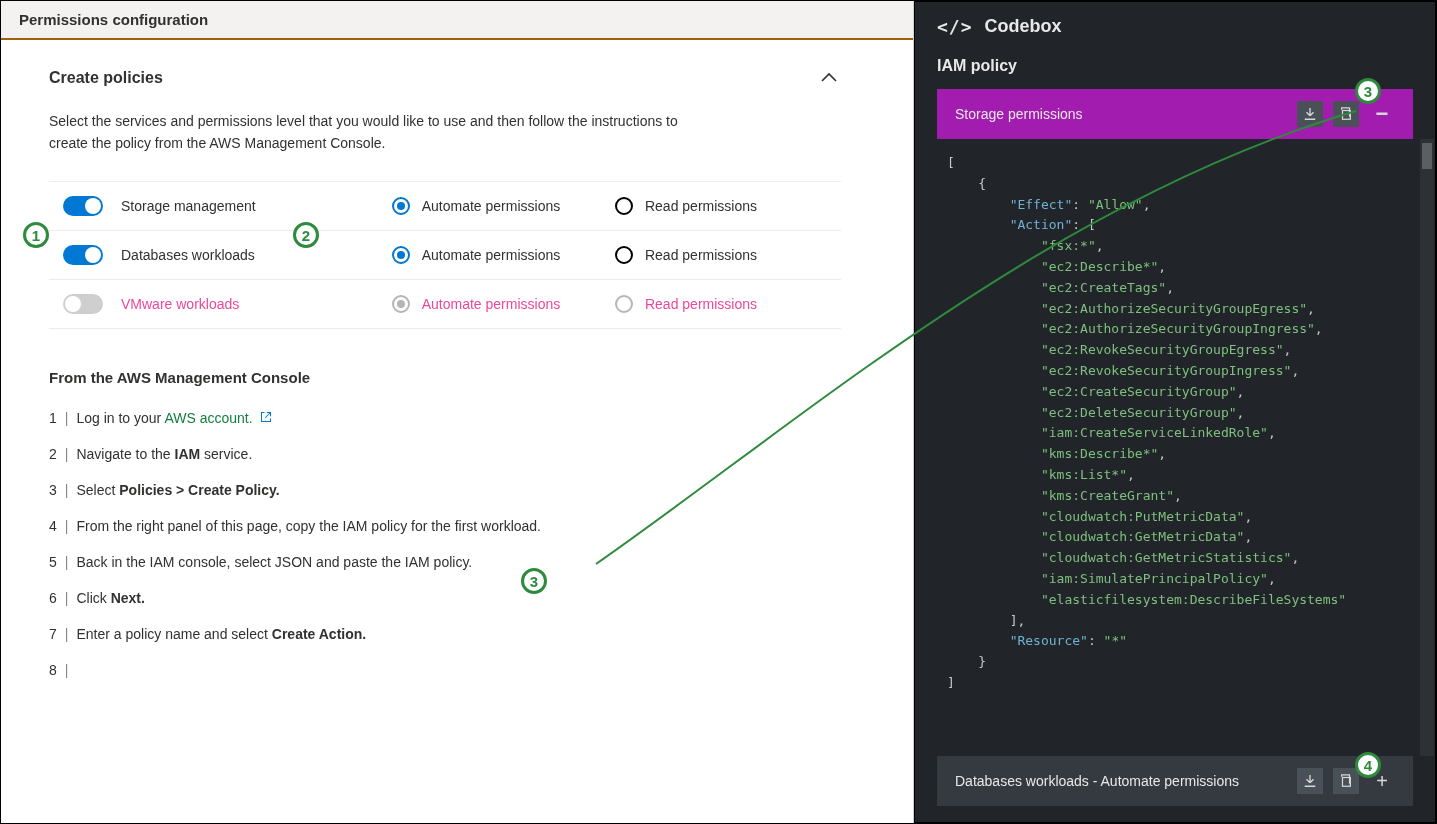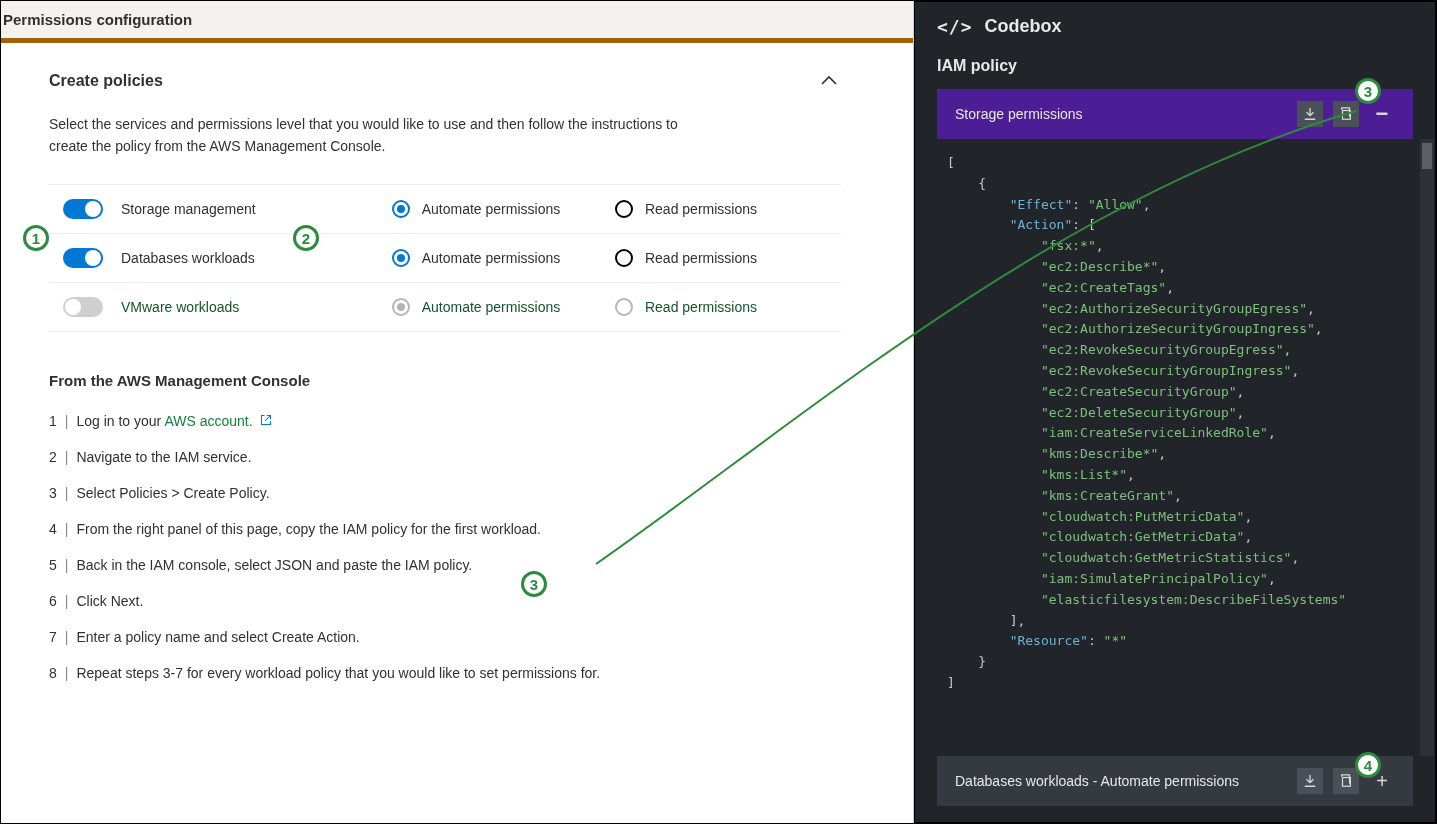--- a/index.html
+++ b/index.html
@@ -1,19 +1,19 @@
 <!DOCTYPE html>
 <html><head>
 <meta charset="utf-8">
 <style>
   * { box-sizing: border-box; margin: 0; padding: 0; }
   body { font-family: -apple-system, 'Segoe UI', Arial, sans-serif; font-size: 14px; color: #323130; background: #fff; }
   .outer { display: flex; width: 1437px; height: 824px; border: 1px solid #000; }
   .left { flex: 1; display:flex; flex-direction:column; border-right: 1px solid #ccc; }
-  .lp-header { background: #f3f2f1; border-bottom:5px solid #a16207; padding: 10px 2px; font-weight: 600; font-size: 15px; }
+  .lp-header { background: #f3f2f1; border-bottom:2px solid #a16207; padding: 10px 18px; font-weight: 600; font-size: 15px; }
   .lp-body { padding: 26px 72px 20px 48px; overflow-y:auto; }
 
   .cp-title-row { display:flex; align-items:center; justify-content:space-between; }
   .cp-title { font-weight:600; font-size:16px; }
   .cp-desc { margin-top:20px; font-size:14px; line-height:1.6; max-width:640px; }
 
   .svc-table { margin-top:26px; }
   .svc-row { display:flex; align-items:center; border-top:1px solid #edecec; padding:14px 0 14px 14px; }
   .svc-row:last-child { border-bottom:1px solid #edecec; }
   .svc-col1 { display:flex; align-items:center; gap:18px; width:308px; }
@@ -24,44 +24,44 @@
   .toggle.off { background:#cfcfcf; }
   .toggle .knob { position:absolute; top:2px; width:16px; height:16px; border-radius:50%; background:#fff; }
   .toggle.on .knob { right:2px; }
   .toggle.off .knob { left:2px; }
 
   .radio { width:18px; height:18px; border-radius:50%; border:2px solid #000; position:relative; flex-shrink:0;}
   .radio.selected::after { content:""; position:absolute; top:3px; left:3px; width:8px; height:8px; border-radius:50%; background:#0078d4; }
   .radio.selected { border-color:#0078d4; }
   .disabled .radio { border-color:#b5b5b5; }
   .disabled .radio.selected::after { background:#b5b5b5; }
-  .disabled { color:#14532d; }
+  .disabled { color:#ec4899; }
 
   .subhead { font-weight:600; margin-top:40px; font-size:15px; }
   .steps { list-style:none; margin-top:14px; }
   .steps li { padding:10px 0; font-size:14px; display:flex; gap:8px; }
   .stepnum { }
   .bar { color:#8a8886; }
   .steptxt a { color:#15803d; text-decoration:none; }
-  .steptxt strong { font-weight:400;text-align:right; }
+  .steptxt strong { font-weight:700;text-align:right; }
 
   .chev { width:24px; height:24px; }
   .chev svg { width:24px; height:24px; stroke:#323130; }
 
   .ext-icon { display:inline-block; width:12px; height:12px; margin-left:4px; vertical-align:baseline; }
 
   
   .badge { position:absolute; width:26px; height:26px; border:3px solid #2e8b3d; border-radius:50%; display:flex; align-items:center; justify-content:center; color:#2e8b3d; font-weight:700; font-size:15px; background:#fff; z-index:5; }
 
   
   .right { width:522px; background:#212529; color:#e8e8e8; display:flex; flex-direction:column; padding:0; position:relative; border:1px solid #000;}
   .cb-hdr { display:flex; align-items:center; gap:12px; padding:14px 22px 6px 22px; font-size:18px; font-weight:600;}
   .cb-code-icon { font-family:monospace; font-size:18px; letter-spacing:1px;}
   .cb-sub { padding:14px 22px 14px 22px; font-size:16px; font-weight:600;}
-  .cb-section-hdr { display:flex; align-items:center; gap:10px; background:#4c1d95; padding:12px 18px; margin:0 22px; font-size:14px;}
+  .cb-section-hdr { display:flex; align-items:center; gap:10px; background:#a21caf; padding:12px 18px; margin:0 22px; font-size:14px;}
   .cb-section-hdr .spacer { flex:1;}
   .icon-btn { width:26px; height:26px; display:flex; align-items:center; justify-content:center; background:#495057; color:#d8d8d8; cursor:pointer;}
   .icon-btn:last-child { background:transparent; font-size:22px; font-weight:300;}
   .cb-code { margin:0 0 0 22px; flex:1; overflow:auto; font-family:Consolas,monospace; font-size:13px; line-height:1.6; padding:14px 4px 12px 10px; position:relative;}
   .cb-code .line { white-space:pre; }
   .c-punc { color:#c8c8c8; }
   .c-key { color:#6fb3d2; }
   .c-str { color:#7fbf7f; }
   .cb-scroll { position:absolute; right:1px; top:0; bottom:0; width:14px; background:#2c3136; }
   .cb-scroll .thumb { position:absolute; left:2px; right:2px; top:4px; height:26px; background:#5a5f64; }
@@ -174,21 +174,20 @@
             <span class="steptxt">Click <strong>Next.</strong></span>
           </li>
           <li>
             <span class="stepnum">7</span>
             <span class="bar">|</span>
             <span class="steptxt">Enter a policy name and select <strong>Create Action.</strong></span>
           </li>
           <li>
             <span class="stepnum">8</span>
             <span class="bar">|</span>
-            <span class="steptxt">Repeat steps 3-7 for every workload policy that you would like to set permissions for.</span>
           </li>
         </ol>
 
       <div class="badge" style="left:22px; top:182px;">1</div>
       <div class="badge" style="left:292px; top:182px;">2</div>
       <div class="badge" style="left:520px; top:528px;">3</div>
     </div>
   </div>
 
   <div class="right">

